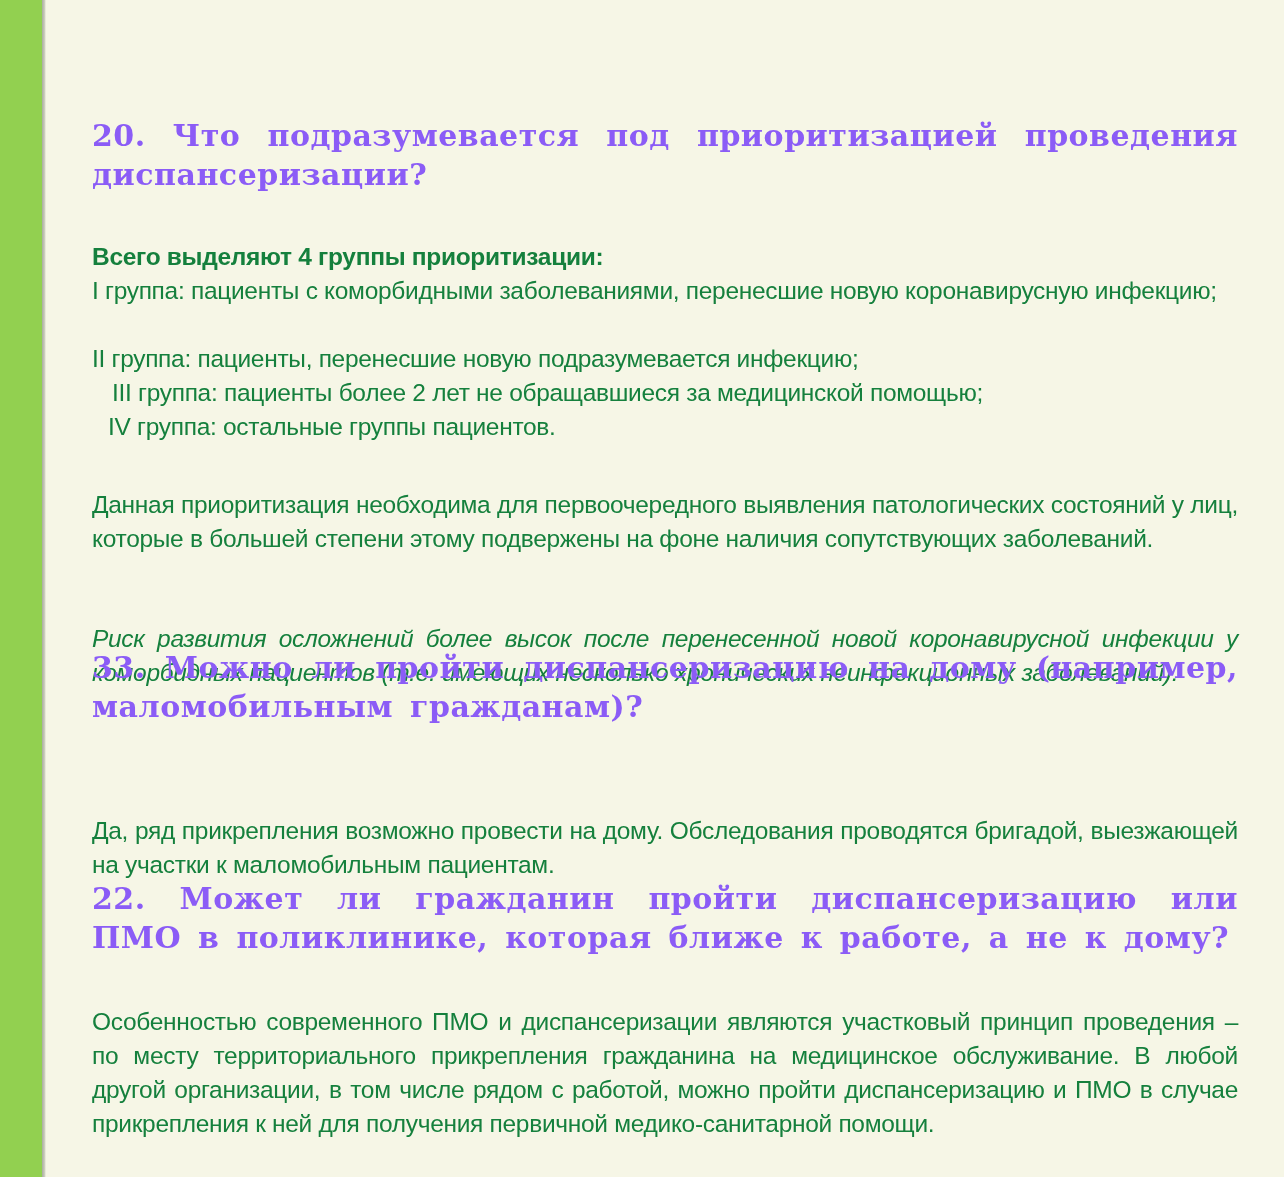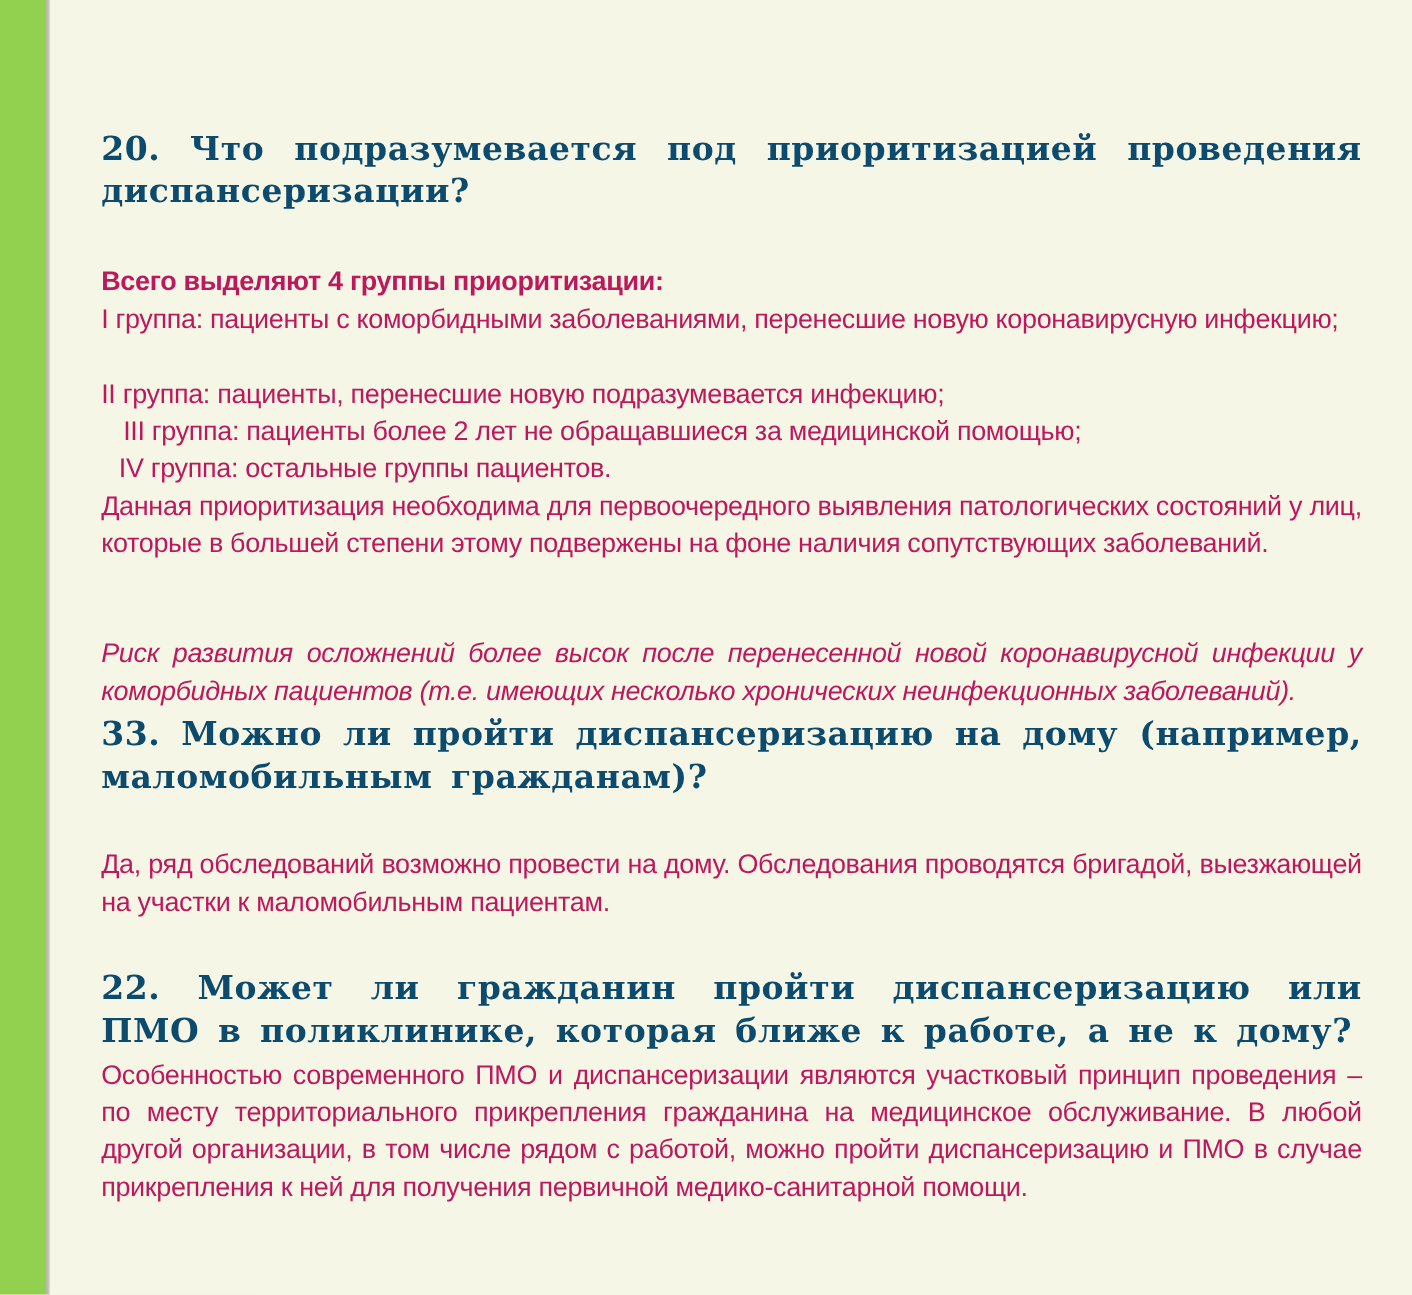--- a/index.html
+++ b/index.html
@@ -37,40 +37,41 @@
     }
     .q-heading {
       position: absolute;
       left: 0;
       width: 1146px;
       margin: 0;
       font-family: "DejaVu Serif", serif;
       font-weight: bold;
       font-size: 30px;
       line-height: 39px;
-      color: #0c4a6e;
+      color: #8b5cf6;
       text-align: justify;
       text-align-last: left;
       letter-spacing: 0.5px;
       word-spacing: 6px;
     }
     .para {
       position: absolute;
       left: 0;
       width: 1146px;
       margin: 0;
       font-family: "Liberation Sans", sans-serif;
       font-size: 24.5px;
       line-height: 34px;
-      color: #be185d;
+      color: #15803d;
       letter-spacing: -0.3px;
     }
     .para.justify {
       text-align: justify;
       text-align-last: left;
+      margin-top: 44px;
     }
     .para .line {
       display: block;
     }
     .bold {
       font-weight: bold;
     }
   </style>
 </head>
 <body>
@@ -89,19 +90,19 @@
   <p class="para" style="top:274px;">I группа: пациенты с коморбидными заболеваниями, перенесшие новую коронавирусную инфекцию;</p>
   <p class="para" style="top:342px;">II группа: пациенты, перенесшие новую подразумевается инфекцию;</p>
   <p class="para" style="top:376px;margin-left:20px;">III группа: пациенты более 2 лет не обращавшиеся за медицинской помощью;</p>
   <p class="para" style="top:410px;margin-left:16px;">IV группа: остальные группы пациентов.</p>
 
   <p class="para justify" style="top:444px;">Данная приоритизация необходима для первоочередного выявления патологических состояний у лиц, которые в большей степени этому подвержены на фоне наличия сопутствующих заболеваний.</p>
   <p class="para justify" style="top:578px;font-style:italic;">Риск развития осложнений более высок после перенесенной новой коронавирусной инфекции у коморбидных пациентов (т.е. имеющих несколько хронических неинфекционных заболеваний).</p>
 
   <h2 class="q-heading" style="top:648px;">33. Можно ли пройти диспансеризацию на дому (например, маломобильным гражданам)?</h2>
 
-  <p class="para justify" style="top:770px;">Да, ряд обследований возможно провести на дому. Обследования проводятся бригадой, выезжающей на участки к маломобильным пациентам.</p>
+  <p class="para justify" style="top:770px;">Да, ряд прикрепления возможно провести на дому. Обследования проводятся бригадой, выезжающей на участки к маломобильным пациентам.</p>
 
   <h2 class="q-heading" style="top:879px;">22. Может ли гражданин пройти диспансеризацию или ПМО в поликлинике, которая ближе к работе, а не к дому?</h2>
 
   <p class="para justify" style="top:961px;">Особенностью современного ПМО и диспансеризации являются участковый принцип проведения – по месту территориального прикрепления гражданина на медицинское обслуживание. В любой другой организации, в том числе рядом с работой, можно пройти диспансеризацию и ПМО в случае прикрепления к ней для получения первичной медико-санитарной помощи.</p>
 
 </div>
 
 </body></html>

